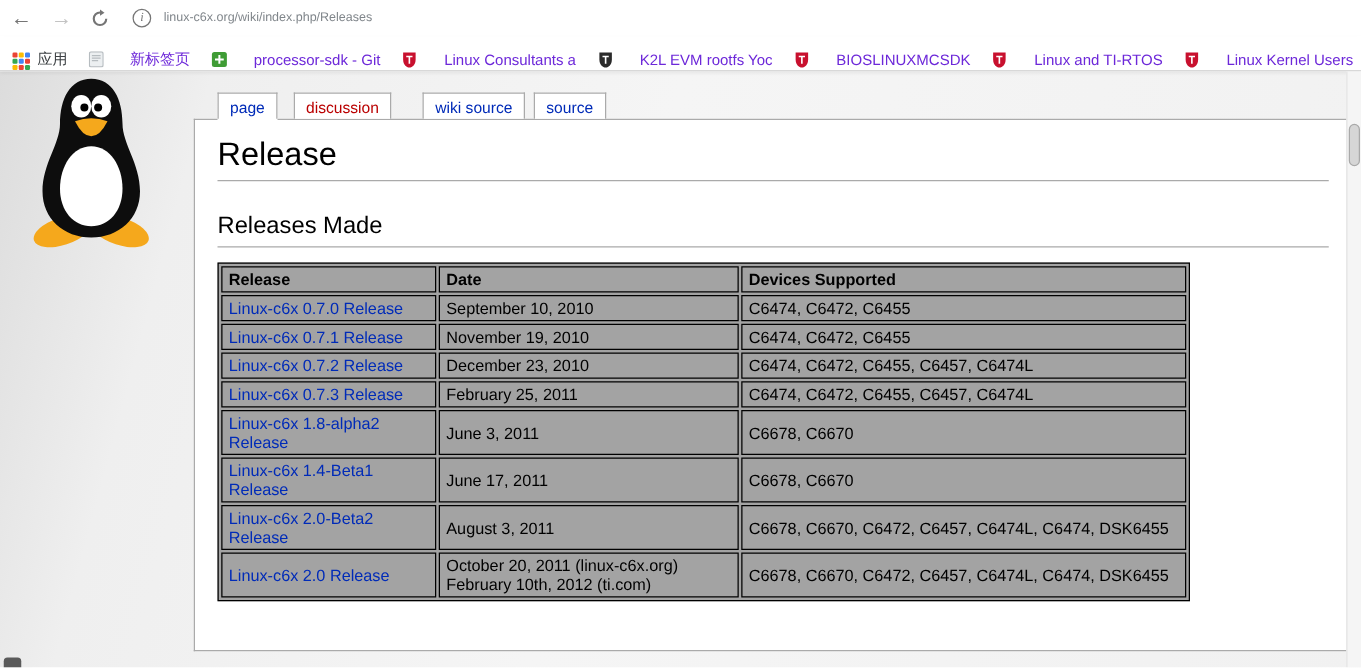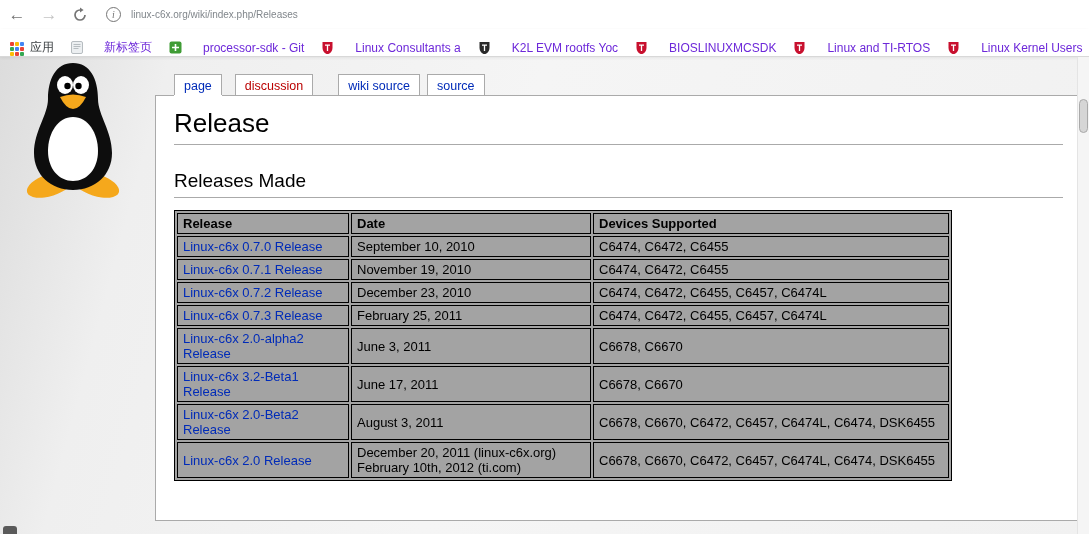--- a/index.html
+++ b/index.html
@@ -277,44 +277,44 @@
             <td>C6474, C6472, C6455, C6457, C6474L</td>
           </tr>
           <tr>
             <td><a href="#">Linux-c6x 0.7.3 Release</a></td>
             <td>
               <div>February 25, 2011</div>
             </td>
             <td>C6474, C6472, C6455, C6457, C6474L</td>
           </tr>
           <tr>
-            <td><a href="#">Linux-c6x 2.0-alpha2 Release</a></td>
+            <td><a href="#">Linux-c6x 1.8-alpha2 Release</a></td>
             <td>
               <div>June 3, 2011</div>
             </td>
             <td>C6678, C6670</td>
           </tr>
           <tr>
-            <td><a href="#">Linux-c6x 3.2-Beta1 Release</a></td>
+            <td><a href="#">Linux-c6x 1.4-Beta1 Release</a></td>
             <td>
               <div>June 17, 2011</div>
             </td>
             <td>C6678, C6670</td>
           </tr>
           <tr>
             <td><a href="#">Linux-c6x 2.0-Beta2 Release</a></td>
             <td>
               <div>August 3, 2011</div>
             </td>
             <td>C6678, C6670, C6472, C6457, C6474L, C6474, DSK6455</td>
           </tr>
           <tr>
             <td><a href="#">Linux-c6x 2.0 Release</a></td>
             <td>
-              <div>December 20, 2011 (linux-c6x.org)</div>
+              <div>October 20, 2011 (linux-c6x.org)</div>
               <div>February 10th, 2012 (ti.com)</div>
             </td>
             <td>C6678, C6670, C6472, C6457, C6474L, C6474, DSK6455</td>
           </tr>
         </tbody>
     </table>
 
   </div>
 
   <div class="scrollbar-track">

